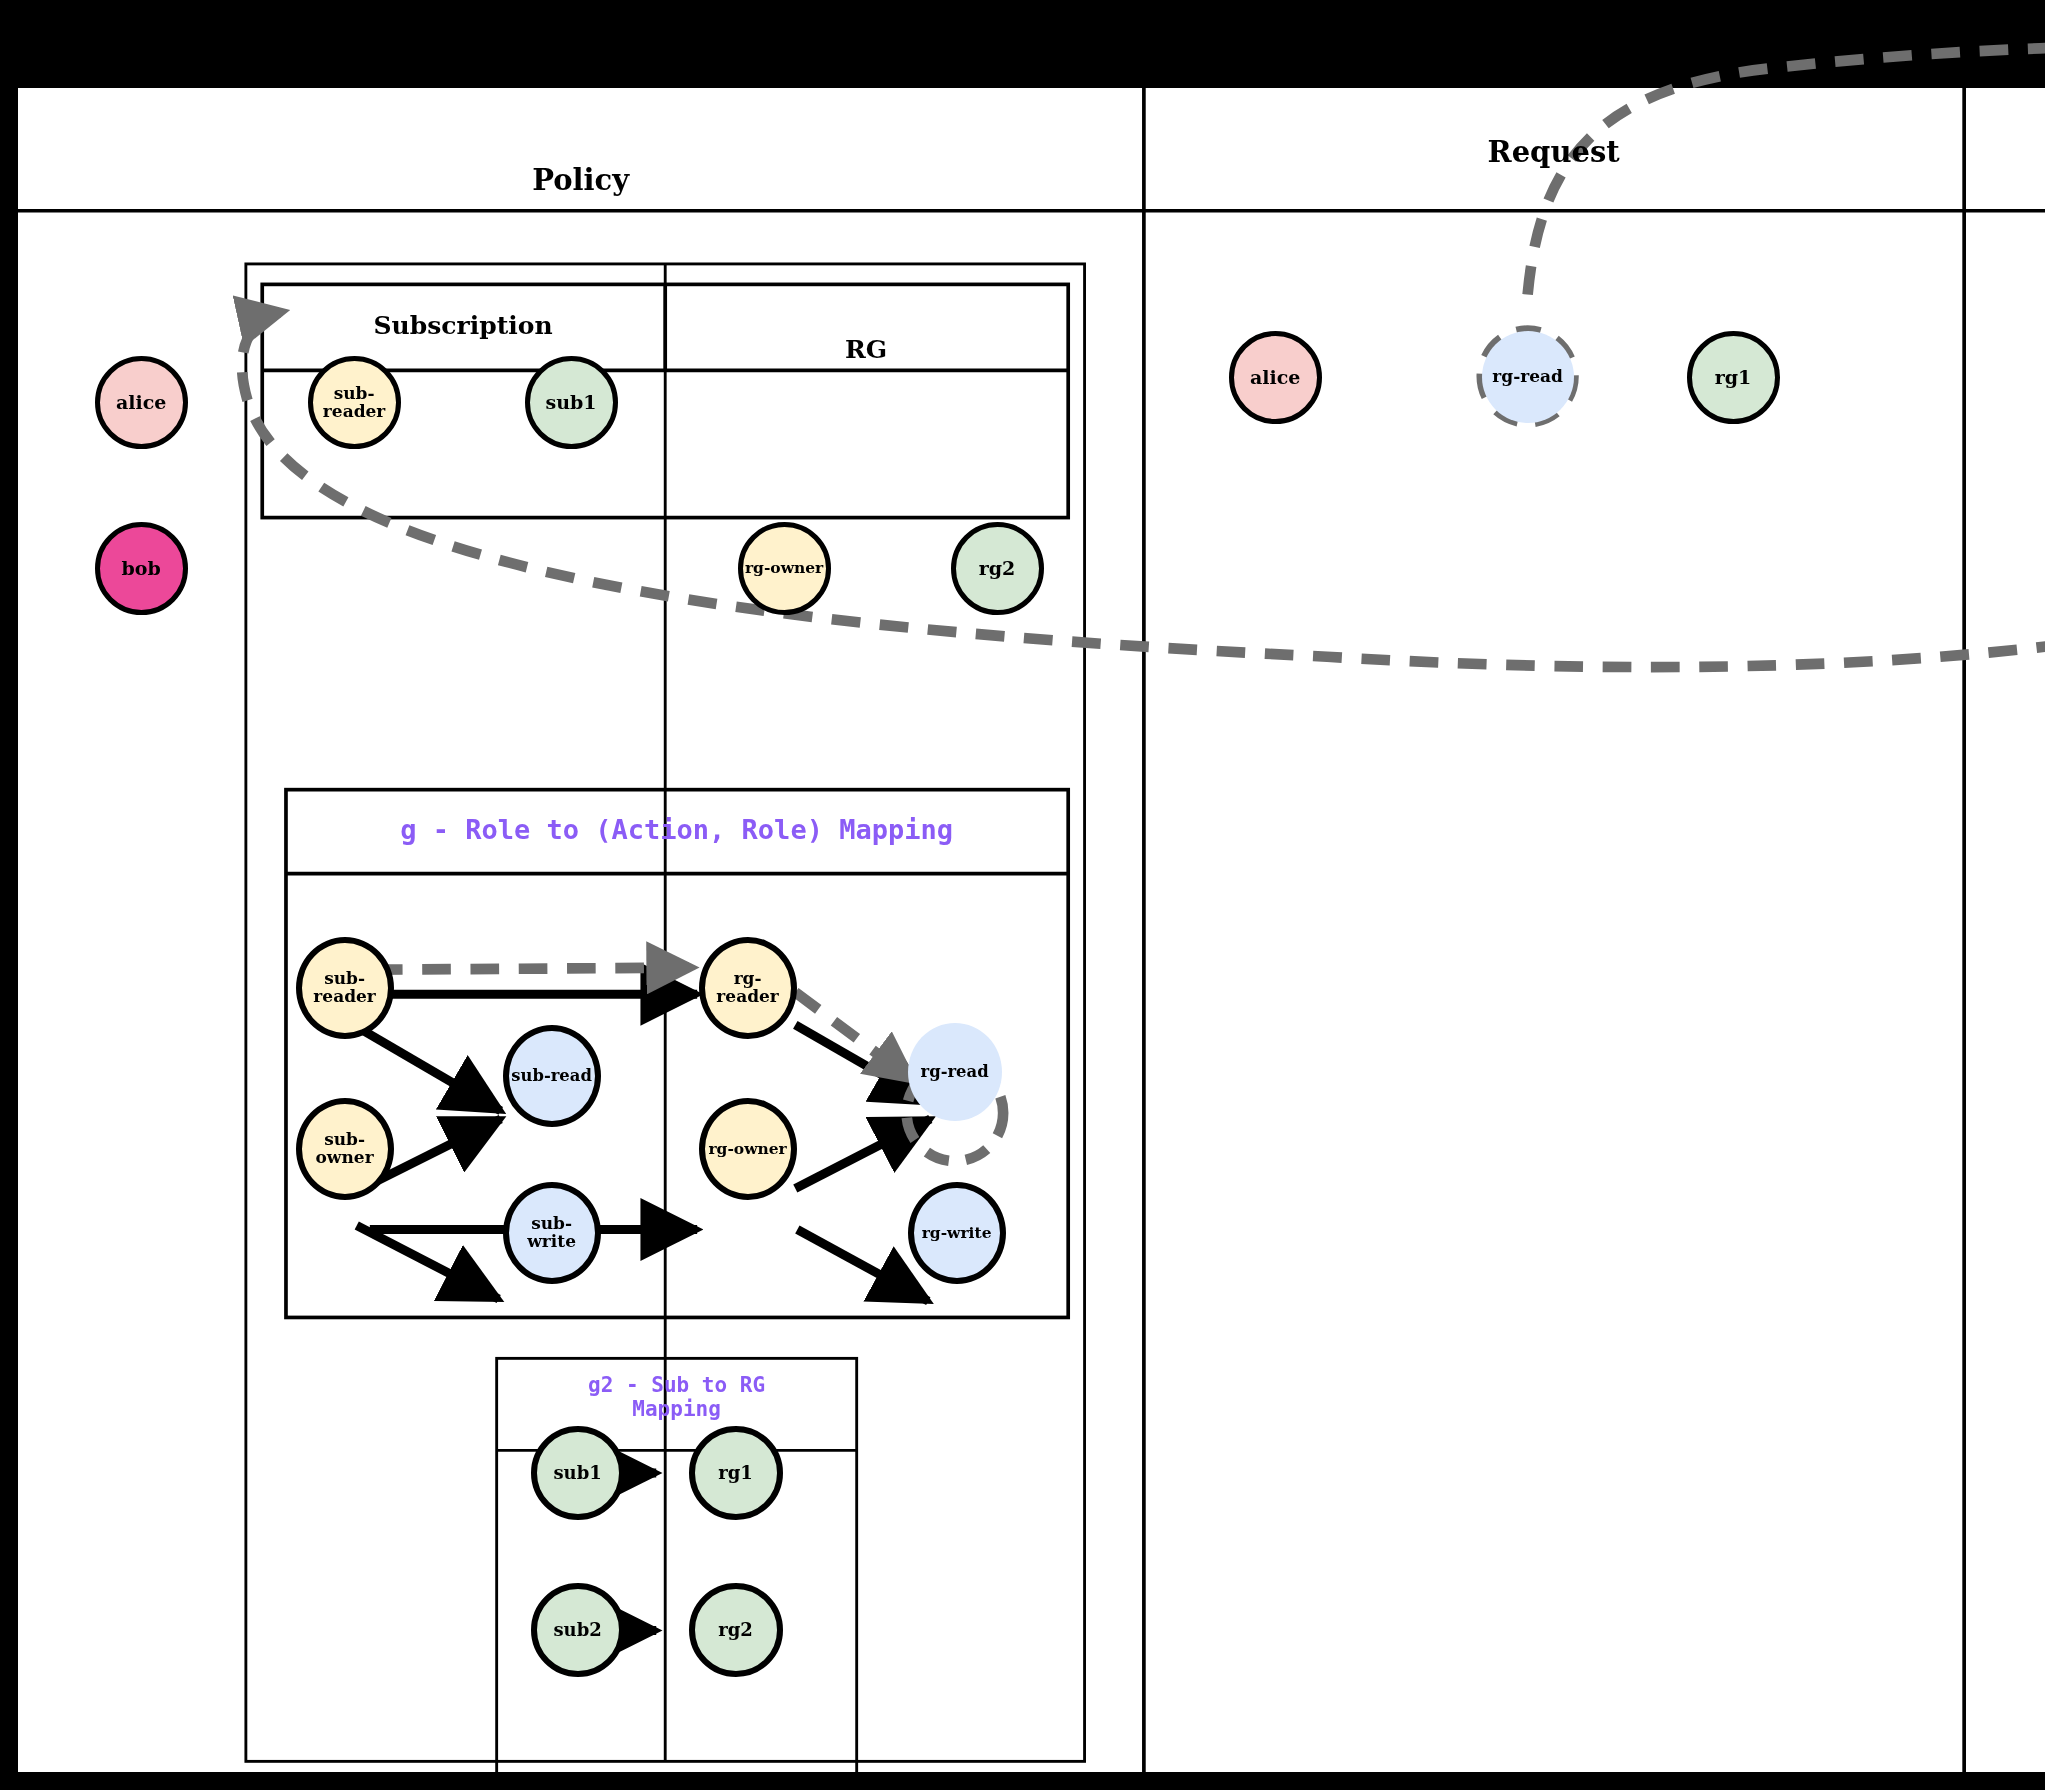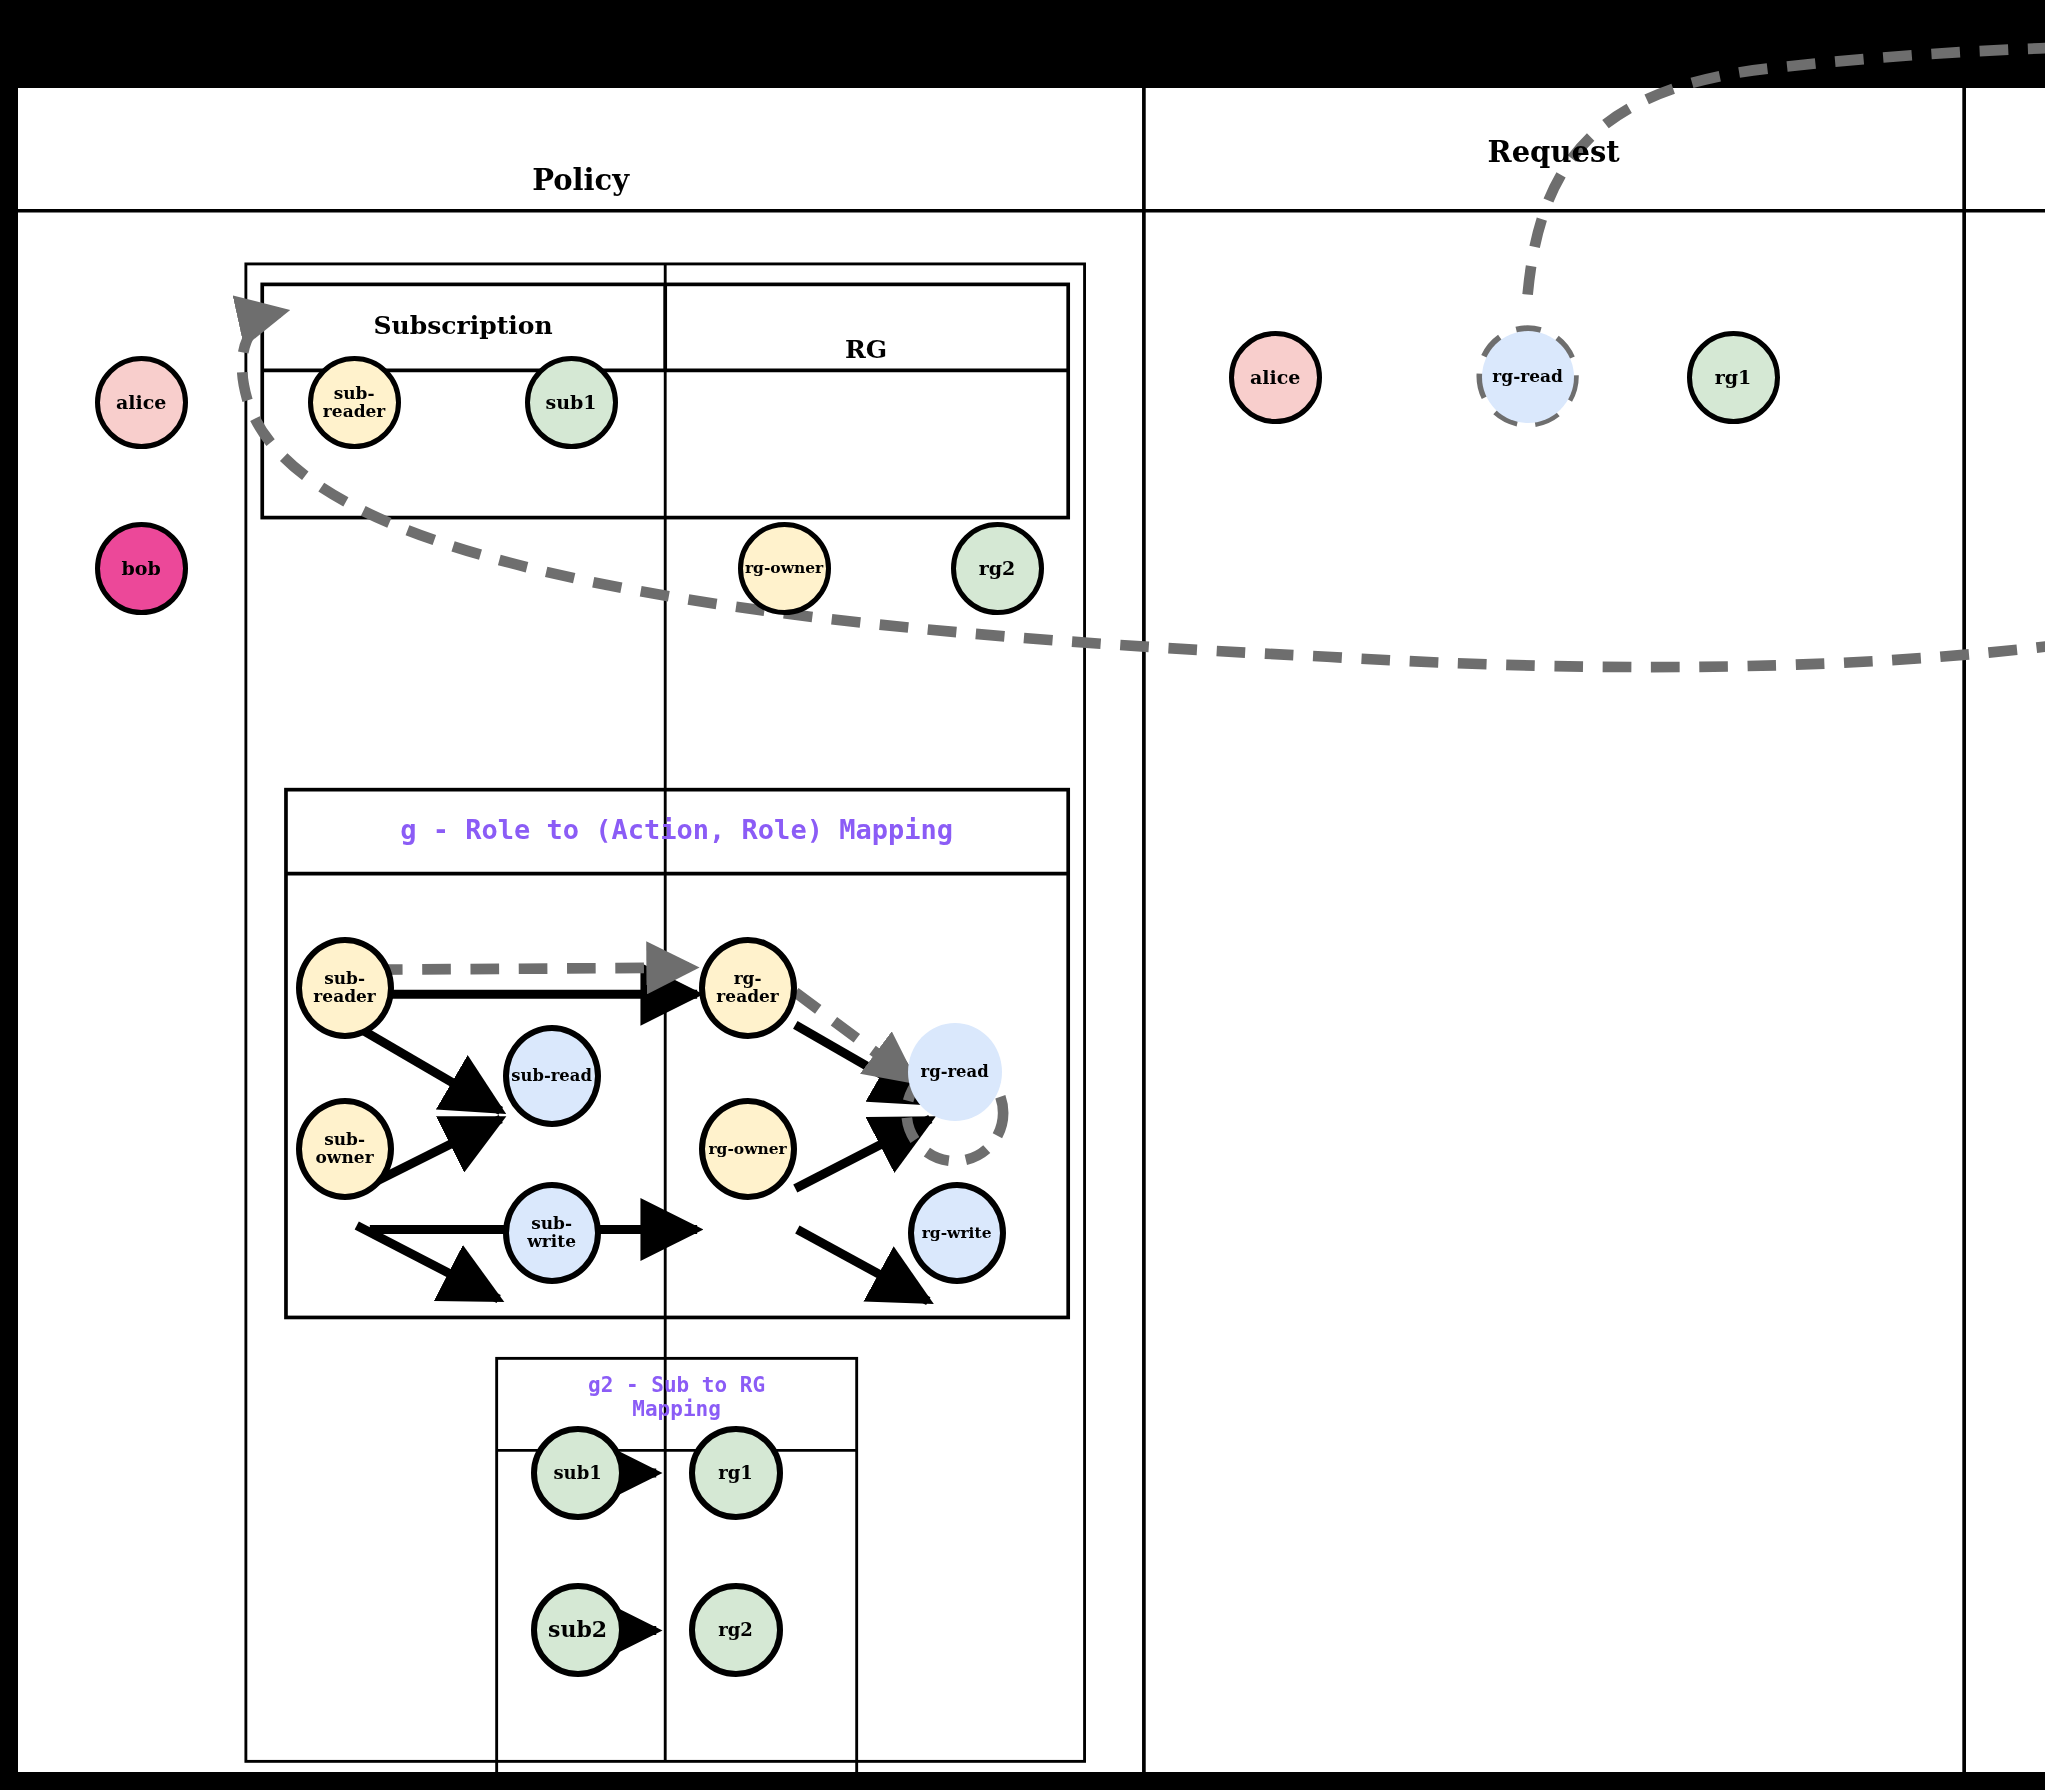--- a/index.html
+++ b/index.html
@@ -119,21 +119,21 @@
   <div class="node" style="left:485px;top:1094px;width:98px;height:102px;background:#dae8fc;border:6.1px solid #000;font-size:17px;white-space:pre-line;">sub-
 write</div>
   <div class="node" style="left:681px;top:849px;width:98px;height:102px;background:#fff2cc;border:6.1px solid #000;font-size:17px;white-space:pre-line;">rg-
 reader</div>
   <div class="node" style="left:890px;top:935px;width:94px;height:98px;background:#dae8fc;border:0;font-size:16.4px;">rg-read</div>
   <div class="node" style="left:681px;top:1010px;width:98px;height:102px;background:#fff2cc;border:6.1px solid #000;font-size:15.5px;">rg-owner</div>
   <div class="node" style="left:890px;top:1094px;width:98px;height:102px;background:#dae8fc;border:6.1px solid #000;font-size:15.5px;">rg-write</div>
 
   <div class="node" style="left:513px;top:1338px;width:94px;height:94px;background:#d5e8d4;border:6.1px solid #000;font-size:18px;">sub1</div>
   <div class="node" style="left:671px;top:1338px;width:94px;height:94px;background:#d5e8d4;border:6.1px solid #000;font-size:18px;">rg1</div>
-  <div class="node" style="left:513px;top:1495px;width:94px;height:94px;background:#d5e8d4;border:6.1px solid #000;font-size:22px;">sub2</div>
+  <div class="node" style="left:513px;top:1495px;width:94px;height:94px;background:#d5e8d4;border:6.1px solid #000;font-size:18px;">sub2</div>
   <div class="node" style="left:671px;top:1495px;width:94px;height:94px;background:#d5e8d4;border:6.1px solid #000;font-size:18px;">rg2</div>
 
   <div class="node" style="left:1211px;top:243px;width:93px;height:93px;background:#f8cecc;border:5.3px solid #000;font-size:19px;">alice</div>
   <div class="node" style="left:1464px;top:243px;width:92px;height:92px;background:#dae8fc;border:0;font-size:17px;">rg-read</div>
   <div class="node" style="left:1669px;top:243px;width:93px;height:93px;background:#d5e8d4;border:5.3px solid #000;font-size:19px;">rg1</div>
 
 </div>
 </div>
 
 

